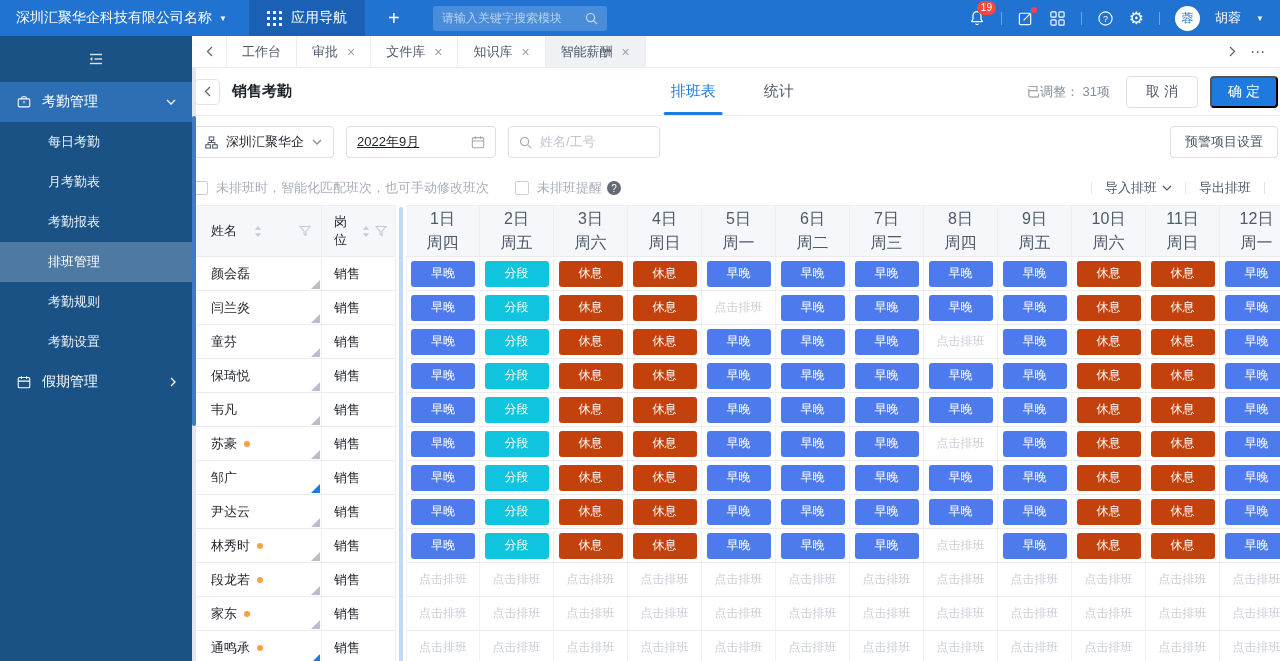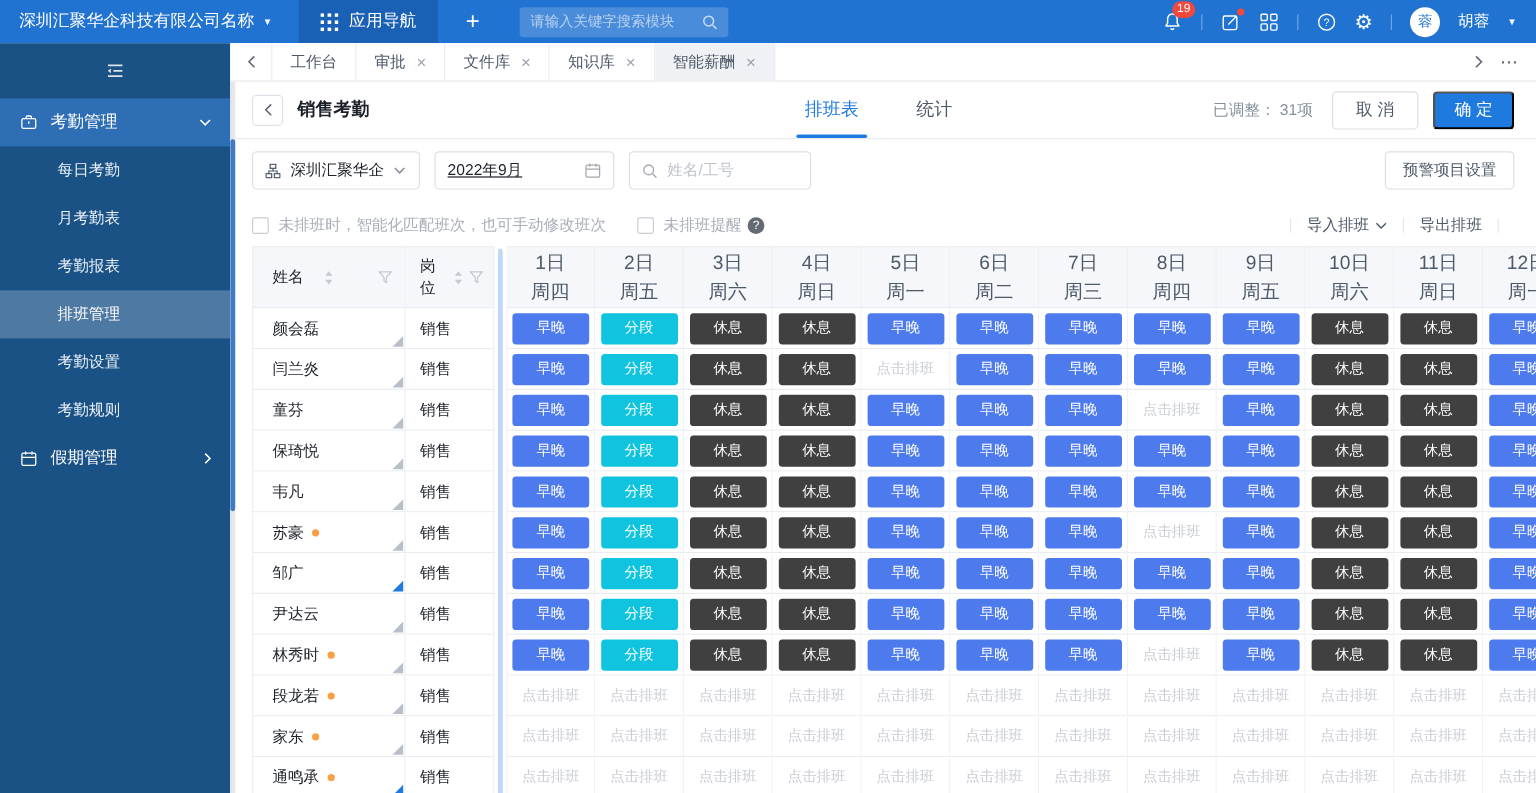--- a/index.html
+++ b/index.html
@@ -43,21 +43,21 @@
   .tabbar { height:32px; border-bottom:1px solid #e8eaee; display:flex; align-items:stretch; background:#fff; }
   .nav-arrow { width:34px; display:flex; align-items:center; justify-content:center; color:#5e6470; }
   .btabs { display:flex; align-items:stretch; border-left:1px solid #ededf0; }
   .btab { display:flex; align-items:center; gap:9px; padding:0 15px; font-size:13px; color:#4e5969; border-right:1px solid #ededf0; white-space:nowrap; }
   .btab.active { background:#eff1f4; }
   .btab .x { color:#9aa1ab; font-size:14px; line-height:1; }
   .tabbar-right { margin-left:auto; display:flex; align-items:center; gap:14px; padding:0 14px; color:#5e6470; }
   .ellipsis { font-size:15px; letter-spacing:1px; color:#5e6470; }
 
   
-  .content { flex:1; padding:0 18px; overflow:hidden; position:relative; }
+  .content { flex:1; padding:0 2px; overflow:hidden; position:relative; }
   .v-scroll { position:absolute; left:0; top:32px; bottom:0; width:4px; background:#e3e7ec; z-index:5; }
   .v-thumb { position:absolute; left:0; top:48px; height:310px; width:4px; background:#3e7ac6; border-radius:2px; }
 
   .page-header { height:48px; display:flex; align-items:center; position:relative; margin:0 -18px; padding:0 18px; border-bottom:1px solid #e9ebef; }
   .back-btn { width:26px; height:26px; border:1px solid #dfe2e8; border-radius:4px; display:flex; align-items:center; justify-content:center; }
   .page-title { margin-left:12px; font-size:15px; color:#1d2129; font-weight:600; }
   .view-tabs { position:absolute; left:50%; transform:translateX(-53%); top:0; height:100%; display:flex; gap:42px; }
   .vtab { display:flex; align-items:center; position:relative; font-size:15px; color:#4e5969; padding:0 3px; }
   .vtab.active { color:#1f7ae0; font-weight:500; }
   .vtab.active::after { content:""; position:absolute; bottom:0; left:-4px; right:-4px; height:3px; background:#1f7ae0; border-radius:1.5px; }
@@ -100,21 +100,21 @@
   .name-cell { width:128px; flex:none; position:relative; display:flex; align-items:center; padding-left:16px; font-size:13px; color:#1d2129; border-left:1px solid #edeff2; border-right:1px solid #edeff2; border-bottom:1px solid #e9ebef; background:#fff; }
   .dot { width:6px; height:6px; border-radius:50%; background:#fa9f42; margin-left:7px; flex:none; }
   .corner { position:absolute; right:1px; bottom:1px; width:0; height:0; border-style:solid; border-width:0 0 9px 9px; border-color:transparent transparent #b9bfc9 transparent; }
   .corner.blue { border-color:transparent transparent #1f7ae0 transparent; }
   .post-cell { width:74px; flex:none; display:flex; align-items:center; padding-left:12px; font-size:13px; color:#1d2129; border-right:1px solid #edeff2; border-bottom:1px solid #e9ebef; background:#fff; }
   .day-cell { width:74px; flex:none; display:flex; align-items:center; justify-content:center; border-right:1px solid #f0f2f5; border-bottom:1px solid #e9ebef; background:#fff; }
   .day-cell:nth-child(4) { border-left:1px solid #f0f2f5; }
   .shift { width:64px; height:26px; border-radius:3px; color:#fff; font-size:12px; display:flex; align-items:center; justify-content:center; }
   .shift.blue { background:#4d7bee; }
   .shift.cyan { background:#10c3de; }
-  .shift.orange { background:#404040; }
+  .shift.orange { background:#c2410c; }
   .empty-txt { font-size:12px; color:#c9cdd4; }
 
   svg { display:block; }
 </style>
 </head>
 <body>
 
 <div class="app">
 
   <header class="topbar">
@@ -218,22 +218,22 @@
           <svg width="10" height="6" viewBox="0 0 10 6">
               <path d="M1 1 L5 5 L9 1" fill="none" stroke="#fff" stroke-width="1.3"></path>
             </svg>
         </span>
       </div>
       <div>
           <div class="subitem">每日考勤</div>
           <div class="subitem">月考勤表</div>
           <div class="subitem">考勤报表</div>
           <div class="subitem active">排班管理</div>
+          <div class="subitem">考勤规则</div>
           <div class="subitem">考勤设置</div>
-          <div class="subitem">考勤规则</div>
         </div>
       <div class="grp">
         <span>
           <svg width="16" height="16" viewBox="0 0 18 18">
               <g fill="none" stroke="#fff" stroke-width="1.2">
                 <rect x="2.5" y="4" width="13" height="11.5" rx="1.5"></rect>
                 <path d="M6 2.5 v3 M12 2.5 v3 M2.5 8 h13"></path>
               </g>
             </svg>
         </span>

